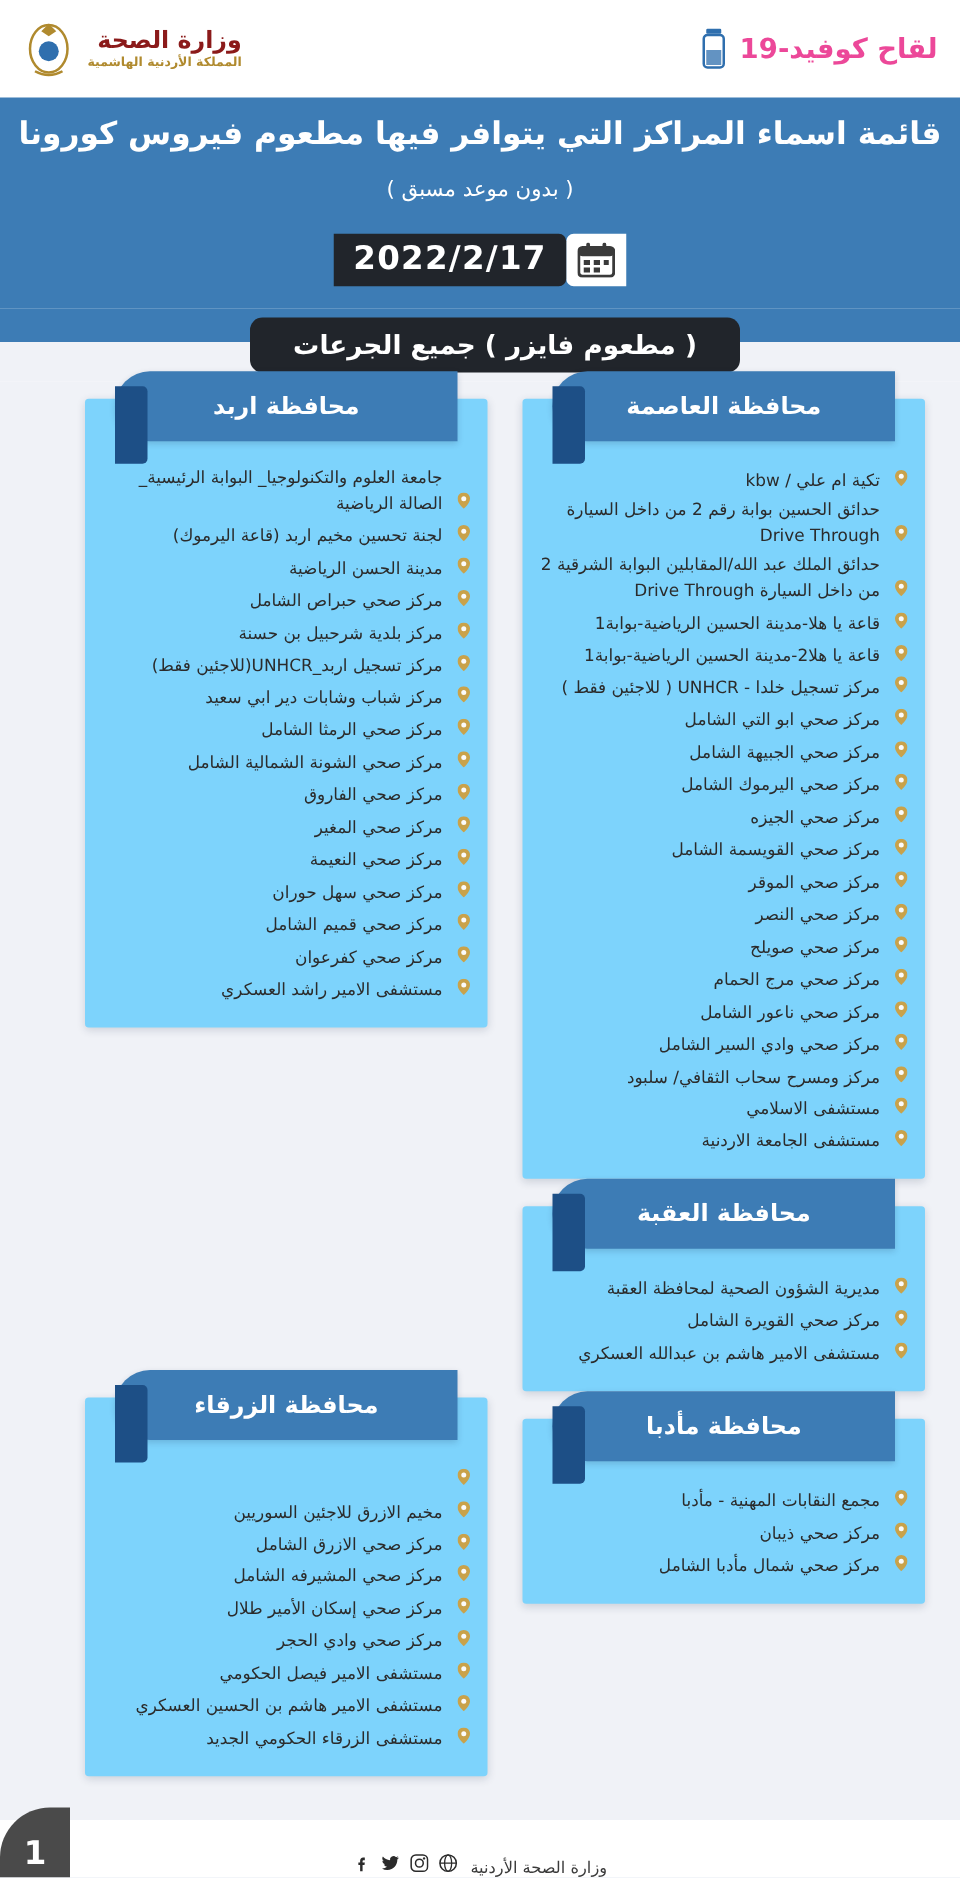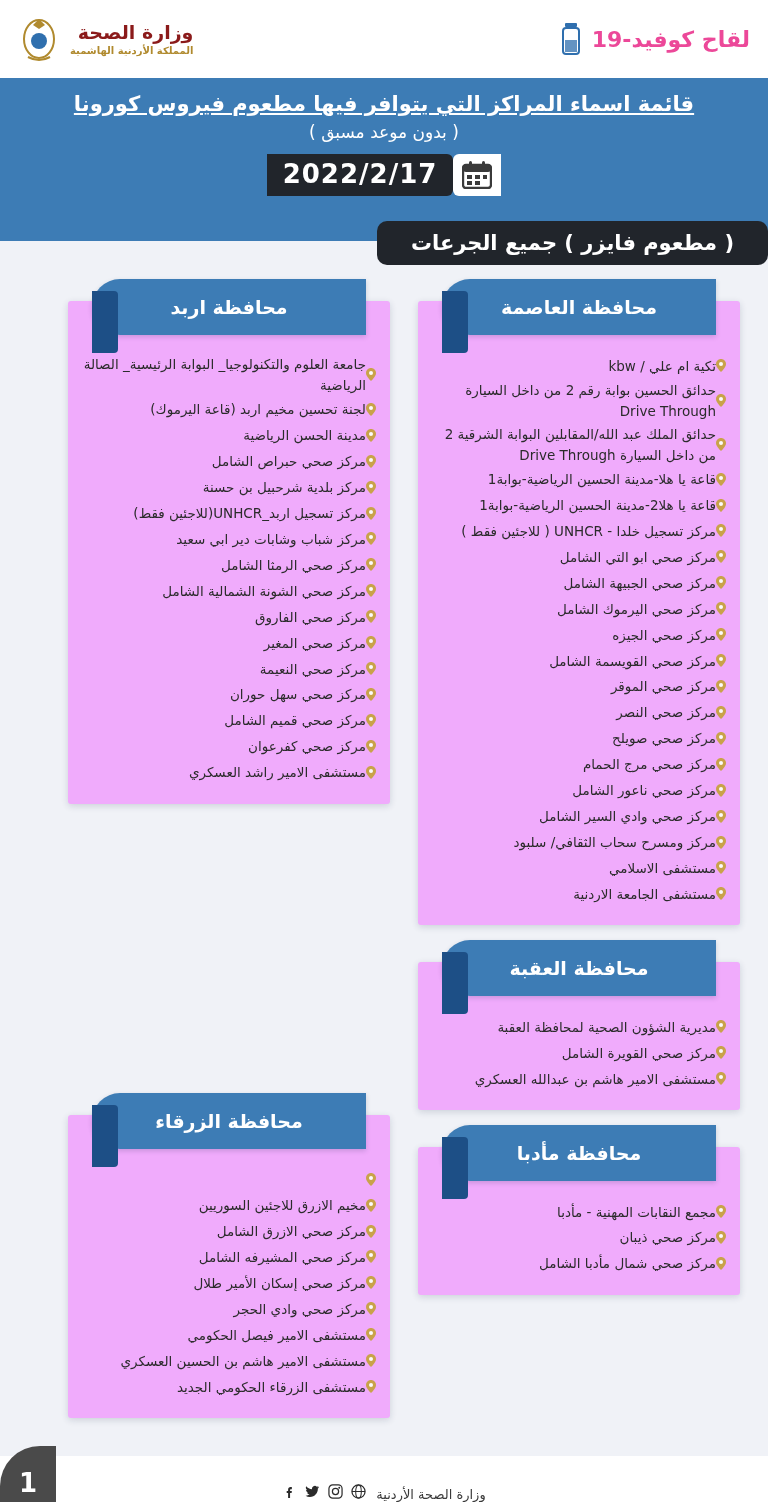--- a/index.html
+++ b/index.html
@@ -61,29 +61,28 @@
   }
   .crest { width: 42px; height: 52px; }
 
   .header-band {
     background: #3d7cb5;
     color: #ffffff;
     padding: 14px 10px 18px 10px;
     text-align: center;
   }
   .band-line1 {
-    font-size: 21px;
+    font-size: 25px;
     font-weight: bold;
     letter-spacing: 0;
-    margin-bottom: 6px;
-    text-decoration: underline;
+    margin-bottom: 21px;
   }
   .band-line2 {
     font-size: 17px;
-    margin-bottom: 12px;
+    margin-bottom: 25px;
   }
   .date-row {
     display: flex;
     align-items: center;
     justify-content: center;
     gap: 0;
   }
   .cal-box {
     width: 48px;
     height: 42px;
@@ -106,20 +105,21 @@
     direction: ltr;
     letter-spacing: 1px;
   }
 
   
   .vaccine-pill-wrap {
     position: relative;
     height: 58px;
     background: linear-gradient(to bottom, #3d7cb5 0%, #3d7cb5 46%, #f0f2f7 46%, #f0f2f7 100%);
     display: flex;
+    justify-content: center;
     align-items: center;
     padding-left: 24px;
   }
   .vaccine-pill {
     background: #21252b;
     color: #ffffff;
     font-size: 21px;
     font-weight: bold;
     border-radius: 10px;
     padding: 10px 34px;
@@ -132,25 +132,24 @@
     padding: 14px 28px 0 28px;
     display: flex;
     gap: 28px;
     direction: rtl;
     align-items: flex-start;
   }
   .col { width: 322px; display: flex; flex-direction: column; gap: 22px; }
 
   .card {
     position: relative;
-    background: #f0abfc;
+    background: #7dd3fc;
     border-radius: 3px;
     box-shadow: 0 2px 7px rgba(20,40,70,0.16);
     padding: 52px 14px 18px 14px;
-    margin-top: 15px;
   }
   .gov-header {
     position: absolute;
     top: -22px;
     right: 24px;
     left: 24px;
     height: 56px;
   }
   .gov-tab {
     position: relative;
@@ -174,23 +173,23 @@
     width: 26px;
     height: 62px;
     background: #1d4f86;
     border-radius: 0 4px 4px 0;
     z-index: -1;
   }
 
   ul.places { list-style: none; direction: rtl; }
   ul.places li {
     display: flex;
-    align-items: center;
+    align-items: flex-end;
     justify-content: flex-start;
-    gap: 0;
+    gap: 12px;
     font-size: 13.5px;
     color: #2b2b2b;
     line-height: 1.55;
     padding: 1px 0;
     text-align: right;
   }
   ul.places li .pin {
     flex: 0 0 auto;
     margin-top: 3px;
   }

